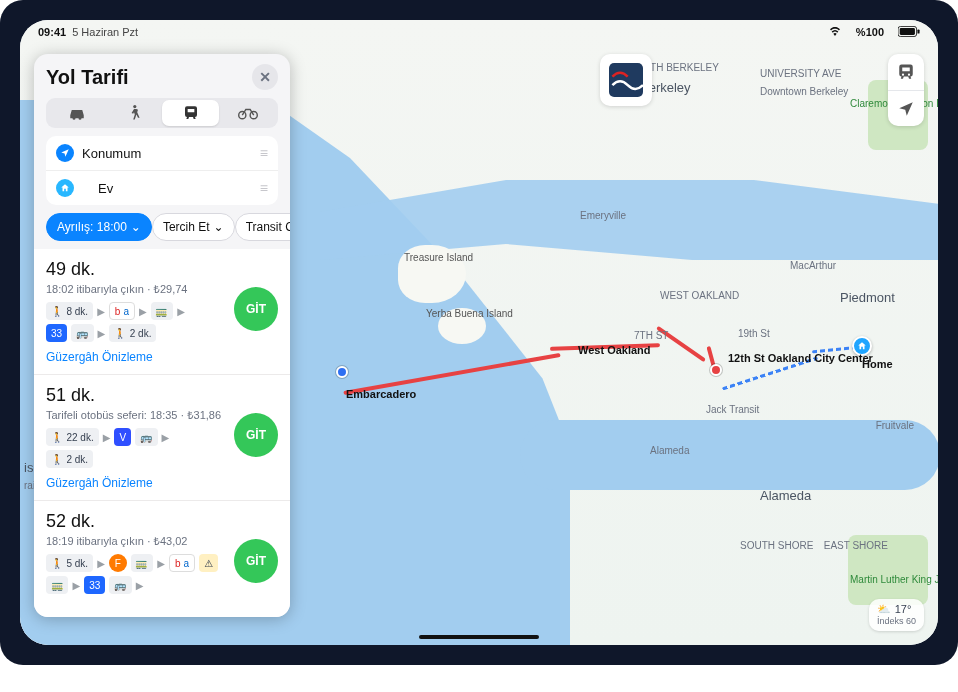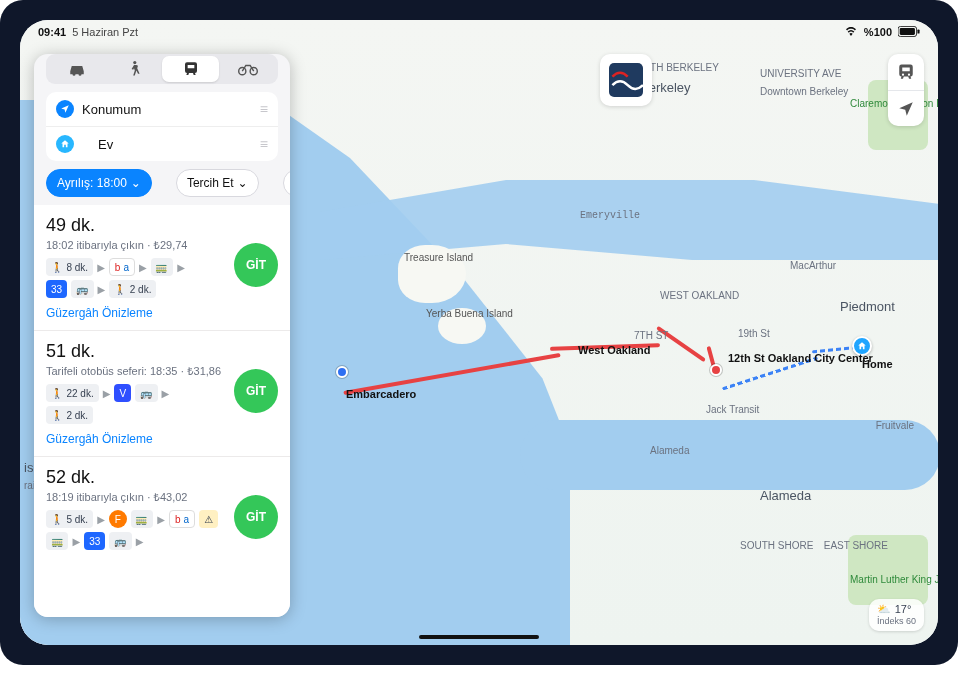--- a/index.html
+++ b/index.html
@@ -13,21 +13,21 @@
     background: #eaeef2; border-radius: 28px; overflow: hidden;
   }
   
   .statusbar {
     position: absolute; top: 0; left: 0; right: 0; height: 22px;
     display: flex; justify-content: space-between; align-items: center;
     font-size: 11px; font-weight: 600; color: #111; padding: 2px 18px 0 18px;
     z-index: 50;
   }
   .statusbar .left { display: flex; gap: 6px; }
-  .statusbar .right { display: flex; gap: 6px; align-items: center; }
+  .statusbar .right { display: flex; gap: 14px; align-items: center; }
   
   .map {
     position: absolute; inset: 0;
     background: linear-gradient(180deg, #f4f6f3 0%, #eef4f0 100%);
   }
   .water {
     position: absolute;
     background: #a2cdef;
   }
   .land {
@@ -109,21 +109,21 @@
   .locrows { margin: 0 12px 8px 12px; background: #fff; border-radius: 10px; }
   .locrow {
     display: flex; align-items: center; gap: 8px; padding: 8px 10px; font-size: 13px; color: #111;
   }
   .locrow + .locrow { border-top: 1px solid #eee; gap: 24px; }
   .locicon { width: 18px; height: 18px; border-radius: 50%; display: flex; align-items: center; justify-content: center; }
   .locicon.cur { background: #0a84ff; }
   .locicon.home { background: #28b7ff; }
   .reorder { margin-left: auto; color: #c7c7cc; font-size: 14px; cursor: grab; }
   .optrow {
-    margin: 0 0 0 12px; display: flex; gap: 24px; align-items: center; overflow: hidden;
+    margin: 0 0 0 12px; display: flex; gap: 0; align-items: center; overflow: hidden;
   }
   .chipbtn {
     height: 28px; border-radius: 14px; padding: 0 10px; font-size: 12px;
     display: flex; align-items: center; gap: 4px; cursor: pointer; white-space: nowrap;
     border: 1px solid #d8d8de; background: #fff; color: #111;
   }
   .chipbtn.primary { background: #0a84ff; color: #fff; border-color: #0a84ff; }
   .routes {
     flex: 1; overflow: hidden; background: #fff; margin-top: 8px;
   }
@@ -203,26 +203,26 @@
       <div class="home-pin" style="left:832px; top:316px;">
         <svg viewBox="0 0 24 24">
             <path d="M12 3l9 8h-3v9h-4v-6h-4v6H6v-9H3z"></path>
           </svg>
       </div>
 
       <div class="maplabel big" style="left:620px; top:60px;">Berkeley</div>
       <div class="maplabel" style="left:608px; top:42px;">NORTH BERKELEY</div>
       <div class="maplabel" style="left:740px; top:66px;">Downtown Berkeley</div>
       <div class="maplabel" style="right:18px; top:78px; color:#2f8a3b; text-align:right; width:70px;">Claremont Canyon Regi… Preserve</div>
-      <div class="maplabel" style="left:560px; top:190px;font-family:Liberation Mono, monospace;">Emeryville</div>
+      <div class="maplabel" style="left:560px; top:190px;">Emeryville</div>
       <div class="maplabel" style="left:384px; top:232px; color:#555;">Treasure Island</div>
       <div class="maplabel" style="left:406px; top:288px; color:#555;">Yerba Buena Island</div>
       <div class="maplabel" style="left:640px; top:270px;">WEST OAKLAND</div>
       <div class="maplabel" style="left:770px; top:240px;">MacArthur</div>
-      <div class="maplabel big" style="left:820px; top:270px;margin-top:9px;">Piedmont</div>
+      <div class="maplabel big" style="left:820px; top:270px;">Piedmont</div>
       <div class="maplabel" style="left:718px; top:308px;">19th St</div>
       <div class="maplabel dark" style="left:708px; top:332px; width:100px;">12th St Oakland City Center</div>
       <div class="maplabel" style="left:686px; top:384px;">Jack Transit</div>
       <div class="maplabel dark" style="left:842px; top:338px;">Home</div>
       <div class="maplabel" style="left:630px; top:425px;">Alameda</div>
       <div class="maplabel big" style="left:740px; top:468px;">Alameda</div>
       <div class="maplabel" style="right:24px; top:400px;">Fruitvale</div>
       <div class="maplabel" style="left:720px; top:520px;">SOUTH SHORE</div>
       <div class="maplabel" style="right:50px; top:520px;">EAST SHORE</div>
       <div class="maplabel" style="right:18px; bottom:60px; color:#2f8a3b; text-align:right; width:70px;">Martin Luther King Jr. Regio…</div>
@@ -257,20 +257,26 @@
 
     <div class="weatherchip">
       <div style="display:flex;align-items:center;gap:4px;">
         <span>⛅</span>
         <span>17°</span>
       </div>
       <div style="font-size:9px;color:#6b7280;">İndeks 60</div>
     </div>
 
     <div class="panel">
+      <div class="panel-head">
+        <div class="panel-title">Yol Tarifi</div>
+        <div class="closebtn">
+          <span>✕</span>
+        </div>
+      </div>
 
       <div class="modeseg">
         <div class="seg">
           <svg width="18" height="14" viewBox="0 0 24 18" fill="#555">
               <path d="M3 12l2-7h14l2 7v4h-3a2 2 0 11-4 0H10a2 2 0 11-4 0H3v-4z"></path>
             </svg>
         </div>
         <div class="seg">
           <svg width="12" height="16" viewBox="0 0 14 20" fill="#555">
               <circle cx="8" cy="2" r="2"></circle>

